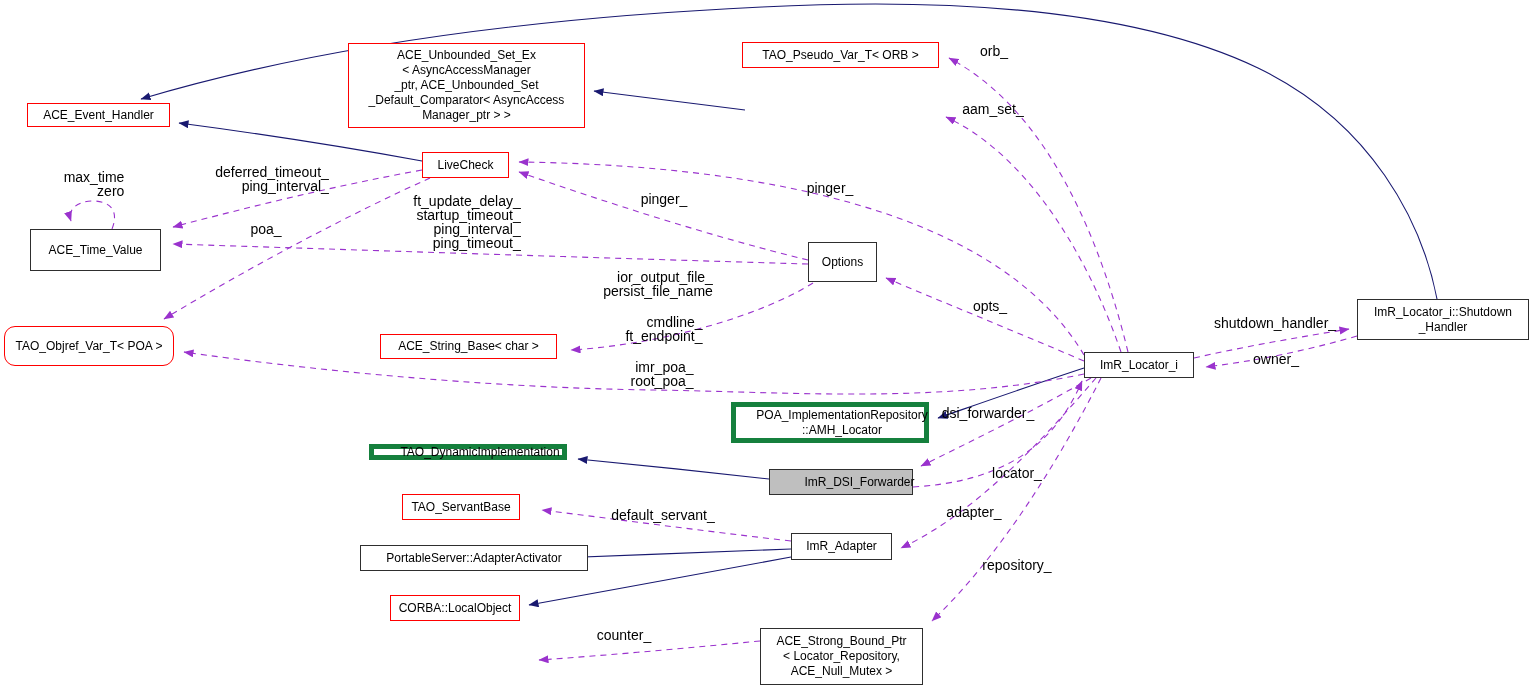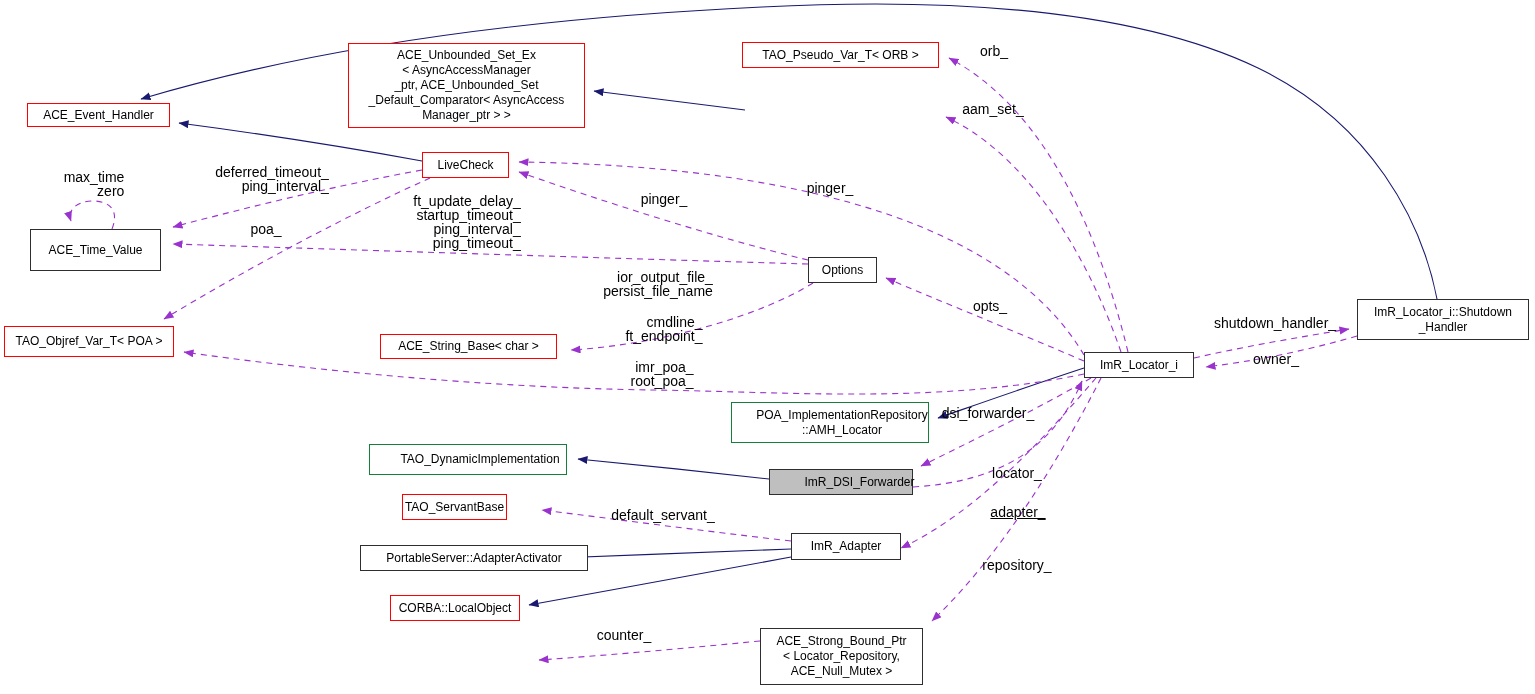--- a/index.html
+++ b/index.html
@@ -4,21 +4,21 @@
 <style>
   html,body{margin:0;padding:0;background:#ffffff;}
   #diagram{position:relative;width:1535px;height:694px;background:#ffffff;overflow:hidden;
            font-family:"Liberation Sans", sans-serif;}
   #edge-svg{position:absolute;left:0;top:0;width:1535px;height:694px;}
   .node{position:absolute;box-sizing:border-box;background:#ffffff;display:flex;flex-direction:column;
         align-items:center;justify-content:center;text-align:center;color:#000;
         font-size:12px;line-height:15px;white-space:nowrap;cursor:pointer;}
   .node.border-red{border:1px solid #ff0000;}
   .node.border-black{border:1px solid #2e2e2e;}
-  .node.border-gray{border:1px solid #15803d;padding-left:24px;}
+  .node.border-gray{border:5px solid #15803d;padding-left:24px;}
   .node.fill-gray{background:#bfbfbf;padding-left:37px;}
   .edge-label{position:absolute;transform:translateX(-50%);text-align:right;color:#000;
               font-size:14px;line-height:14px;white-space:nowrap;}
   .edge-label span{display:block;}
   .node span{display:block;}
 </style>
 </head>
 <body>
 
 <div id="diagram">
@@ -108,21 +108,21 @@
     </div>
     <div class="edge-label" style="left: 1276px; top: 352px;">
       <span>owner_</span>
     </div>
     <div class="edge-label" style="left: 988px; top: 406px;">
       <span>dsi_forwarder_</span>
     </div>
     <div class="edge-label" style="left: 1017px; top: 466px;">
       <span>locator_</span>
     </div>
-    <div class="edge-label" style="left: 1018px; top: 505px; text-decoration: underline;">
+    <div class="edge-label" style="left: 974px; top: 505px;">
       <span>adapter_</span>
     </div>
     <div class="edge-label" style="left: 1017px; top: 558px;">
       <span>repository_</span>
     </div>
     <div class="edge-label" style="left: 663px; top: 508px;">
       <span>default_servant_</span>
     </div>
     <div class="edge-label" style="left: 624px; top: 628px;">
       <span>counter_</span>
@@ -139,53 +139,53 @@
     </div>
     <div class="node border-red" style="left: 742px; top: 42px; width: 197px; height: 26px;">
       <span>TAO_Pseudo_Var_T&lt; ORB &gt;</span>
     </div>
     <div class="node border-red" style="left: 422px; top: 152px; width: 87px; height: 26px; align-items: center;">
       <span>LiveCheck</span>
     </div>
     <div class="node border-black" style="left: 30px; top: 229px; width: 131px; height: 42px;">
       <span>ACE_Time_Value</span>
     </div>
-    <div class="node border-black" style="left: 808px; top: 257px; width: 69px; height: 26px;">
+    <div class="node border-black" style="left: 808px; top: 242px; width: 69px; height: 40px;">
       <span>Options</span>
     </div>
-    <div class="node border-red" style="left: 4px; top: 326px; width: 170px; height: 31px;">
+    <div class="node border-red" style="left: 4px; top: 326px; width: 170px; height: 40px; border-radius: 11px;">
       <span>TAO_Objref_Var_T&lt; POA &gt;</span>
     </div>
     <div class="node border-red" style="left: 380px; top: 334px; width: 177px; height: 25px;">
       <span>ACE_String_Base&lt; char &gt;</span>
     </div>
     <div class="node border-black" style="left: 1084px; top: 352px; width: 110px; height: 26px;">
       <span>ImR_Locator_i</span>
     </div>
     <div class="node border-black" style="left: 1357px; top: 299px; width: 172px; height: 41px;">
       <span>ImR_Locator_i::Shutdown</span>
       <span>_Handler</span>
     </div>
     <div class="node border-gray" style="left: 731px; top: 402px; width: 198px; height: 41px;">
       <span>POA_ImplementationRepository</span>
       <span>::AMH_Locator</span>
     </div>
-    <div class="node border-gray" style="left: 369px; top: 444px; width: 198px; height: 31px;">
+    <div class="node border-gray" style="left: 369px; top: 444px; width: 198px; height: 16px;">
       <span>TAO_DynamicImplementation</span>
     </div>
     <div class="node border-black fill-gray" style="left: 769px; top: 469px; width: 144px; height: 26px;">
       <span>ImR_DSI_Forwarder</span>
     </div>
-    <div class="node border-red" style="left: 402px; top: 494px; width: 105px; height: 26px;">
+    <div class="node border-red" style="left: 402px; top: 494px; width: 118px; height: 26px;">
       <span>TAO_ServantBase</span>
     </div>
     <div class="node border-black" style="left: 360px; top: 545px; width: 228px; height: 26px;">
       <span>PortableServer::AdapterActivator</span>
     </div>
-    <div class="node border-black" style="left: 791px; top: 533px; width: 110px; height: 27px;">
+    <div class="node border-black" style="left: 791px; top: 533px; width: 101px; height: 27px;">
       <span>ImR_Adapter</span>
     </div>
     <div class="node border-red" style="left: 390px; top: 595px; width: 130px; height: 26px;">
       <span>CORBA::LocalObject</span>
     </div>
     <div class="node border-black" style="left: 760px; top: 628px; width: 163px; height: 57px;">
       <span>ACE_Strong_Bound_Ptr</span>
       <span>&lt; Locator_Repository,</span>
       <span>ACE_Null_Mutex &gt;</span>
     </div>

